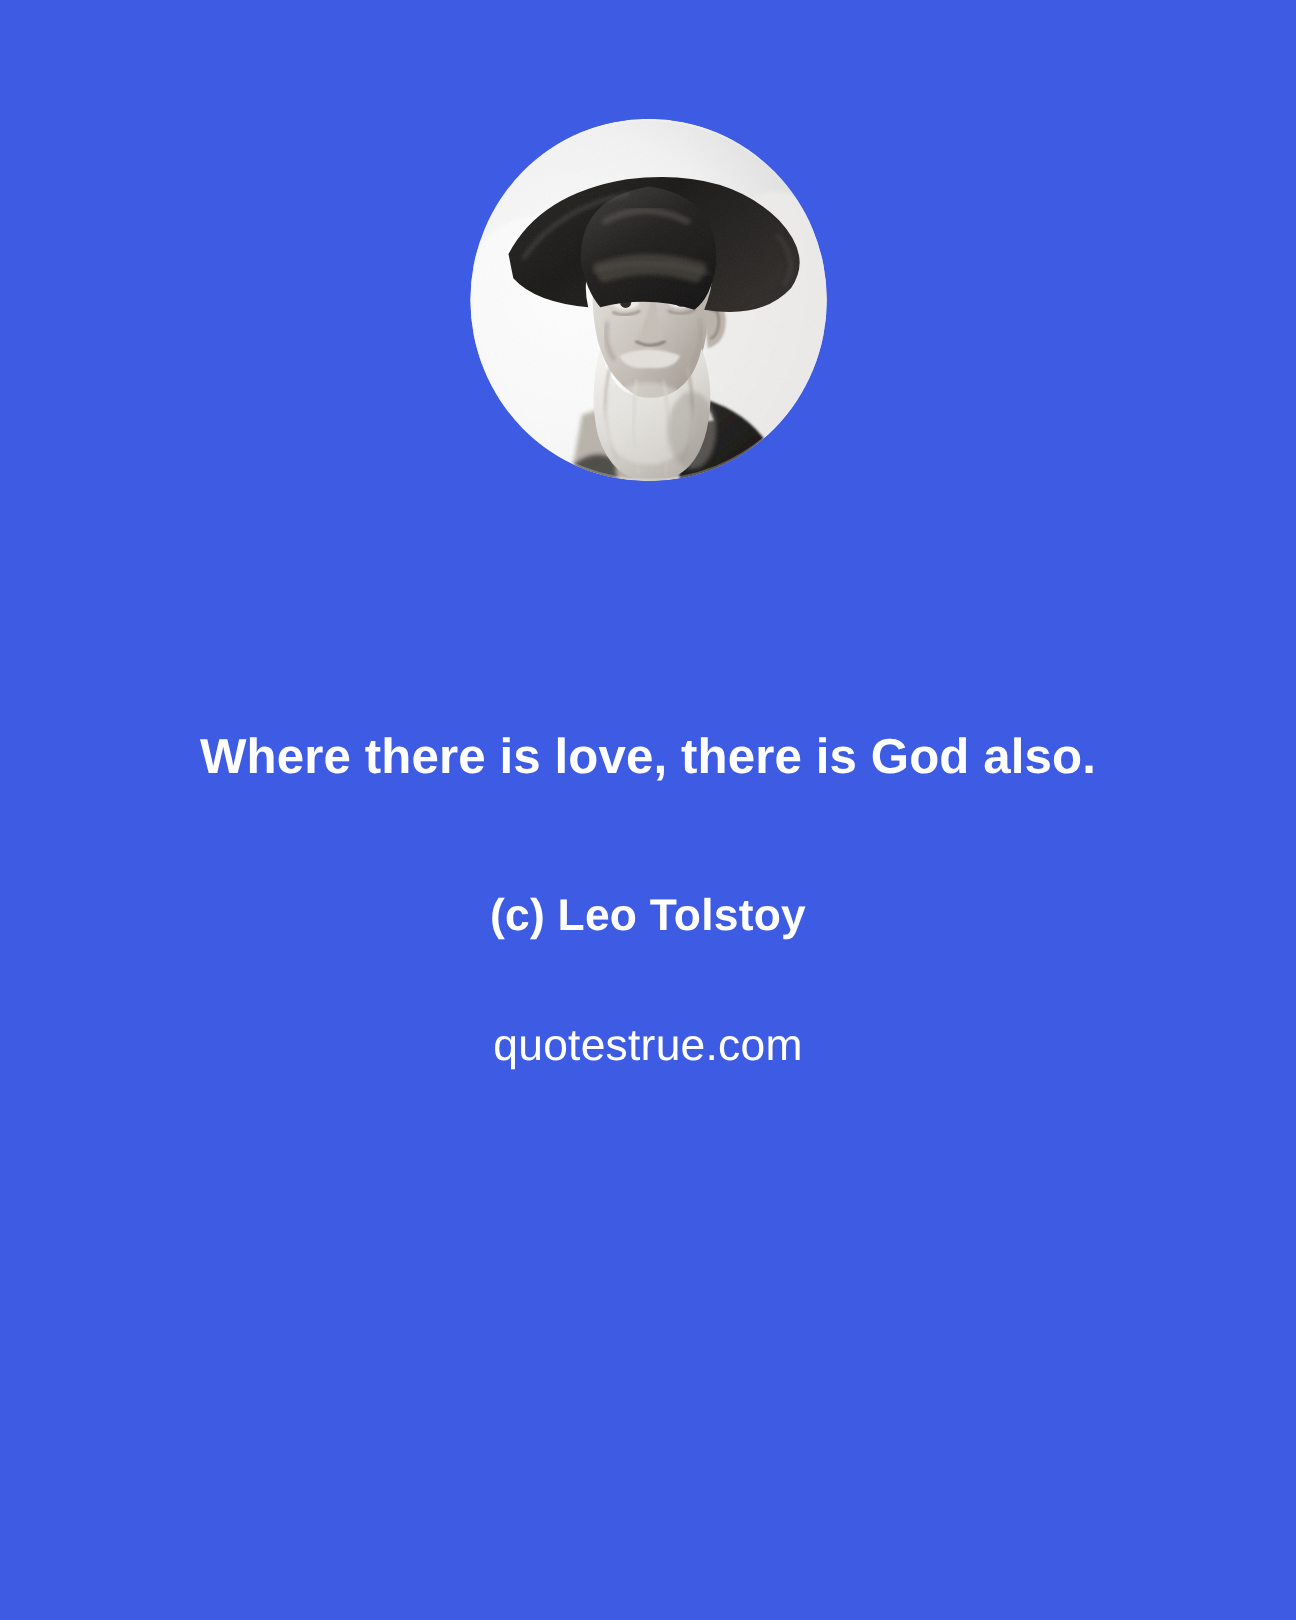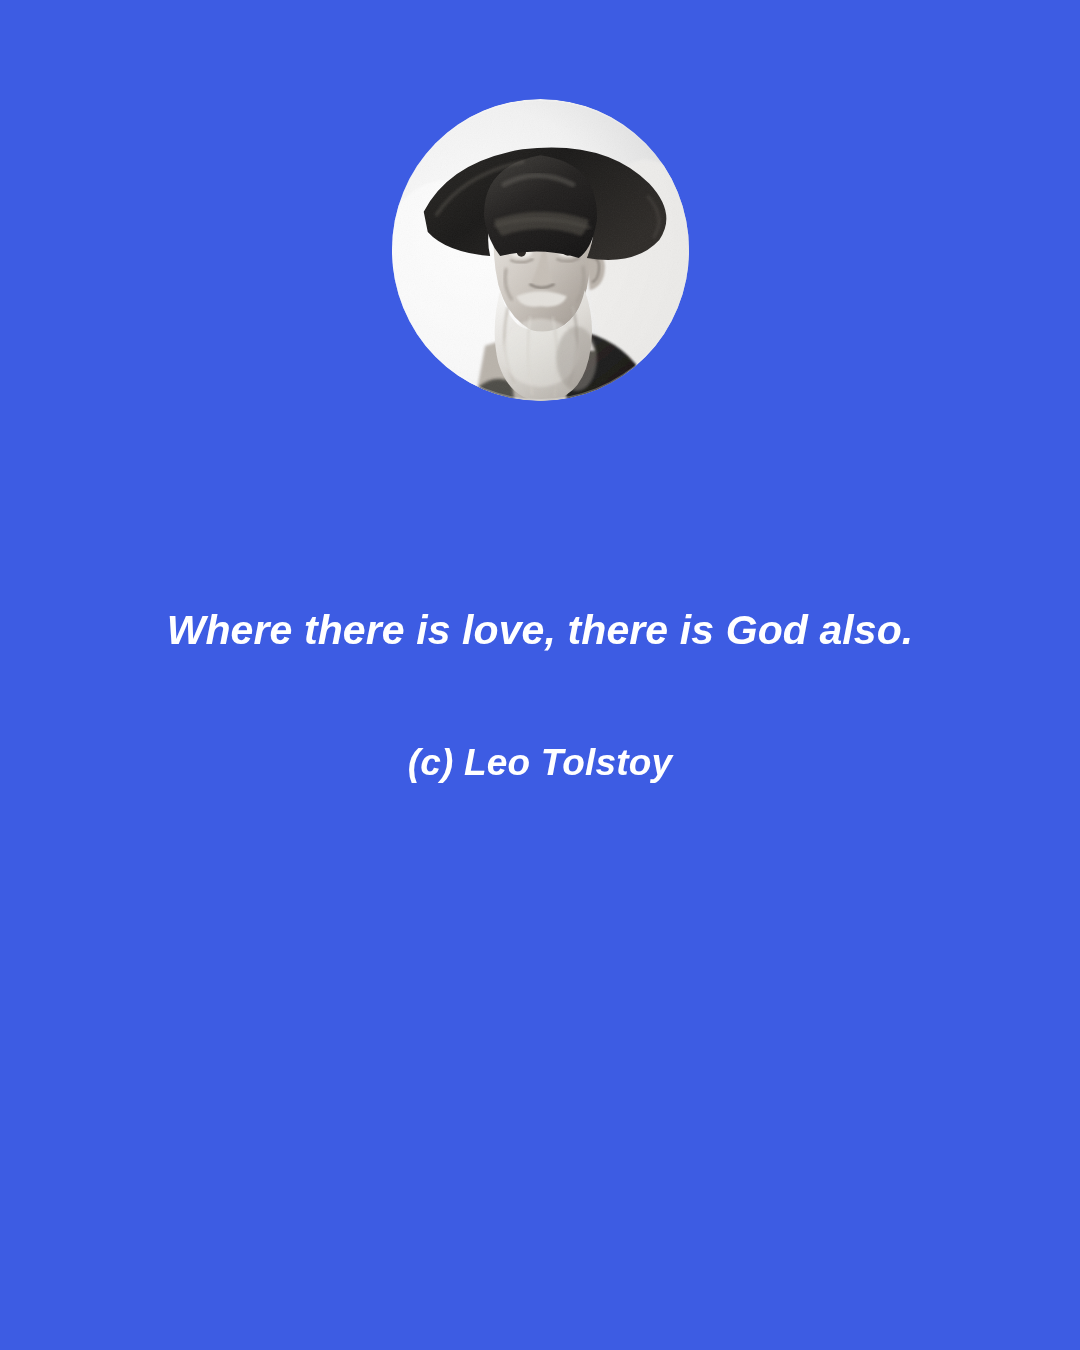--- a/index.html
+++ b/index.html
@@ -14,21 +14,20 @@
     font-family: "Liberation Sans", sans-serif;
     overflow: hidden;
   }
 
   .card {
     position: relative;
     width: 1080px;
     height: 1350px;
     background: #3D5CE3;
     box-sizing: border-box;
-    font-style: italic;
   }
 
   
   .portrait-wrap {
     position: absolute;
     left: 392px;
     top: 99px;
     width: 297px;
     height: 302px;
   }
@@ -237,16 +236,17 @@
       </g>
     </svg>
   </div>
 
   <div class="content">
 
     <p class="quote-text">Where there is love, there is God also.</p>
 
     <p class="author">(c) Leo Tolstoy</p>
 
+    <p class="site">quotestrue.com</p>
 
   </div>
 
 </div>
 
 </body></html>

